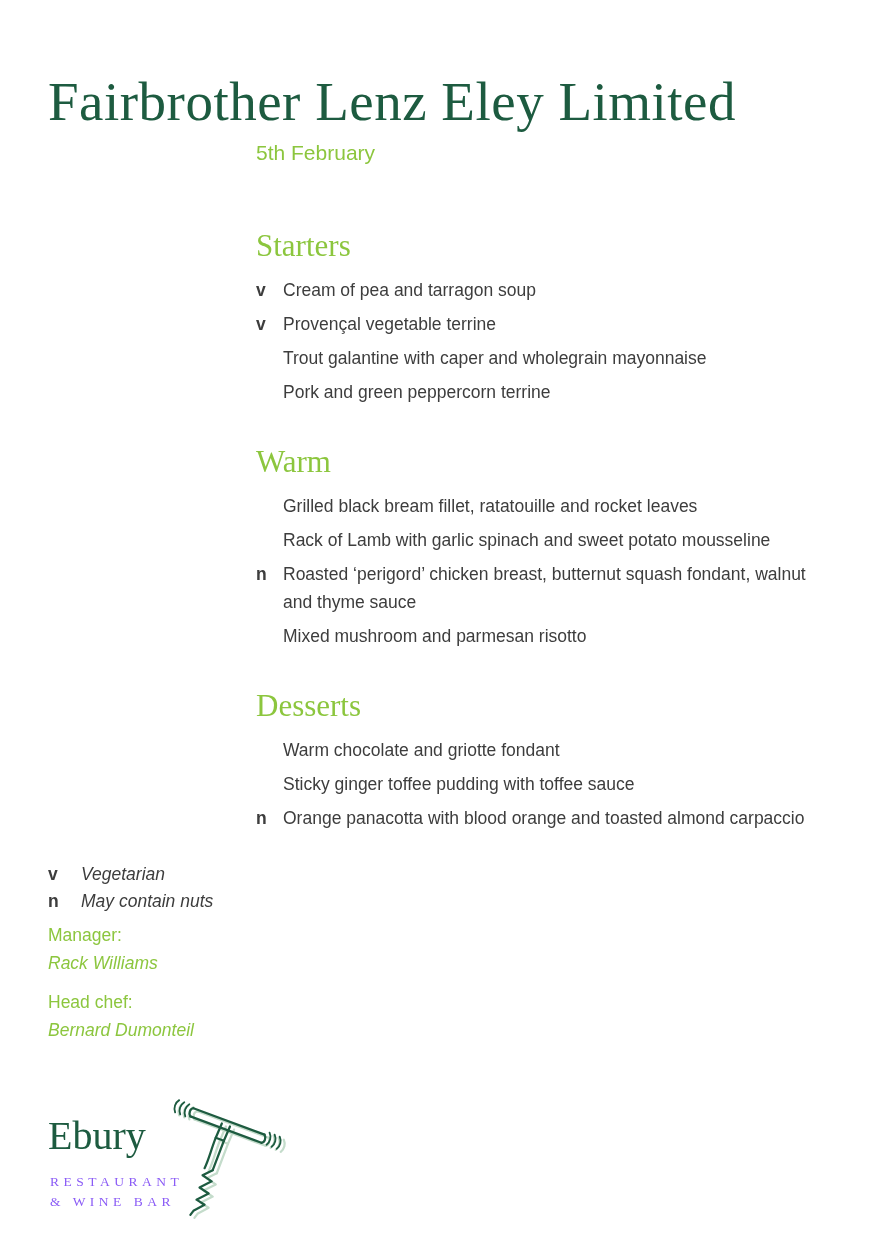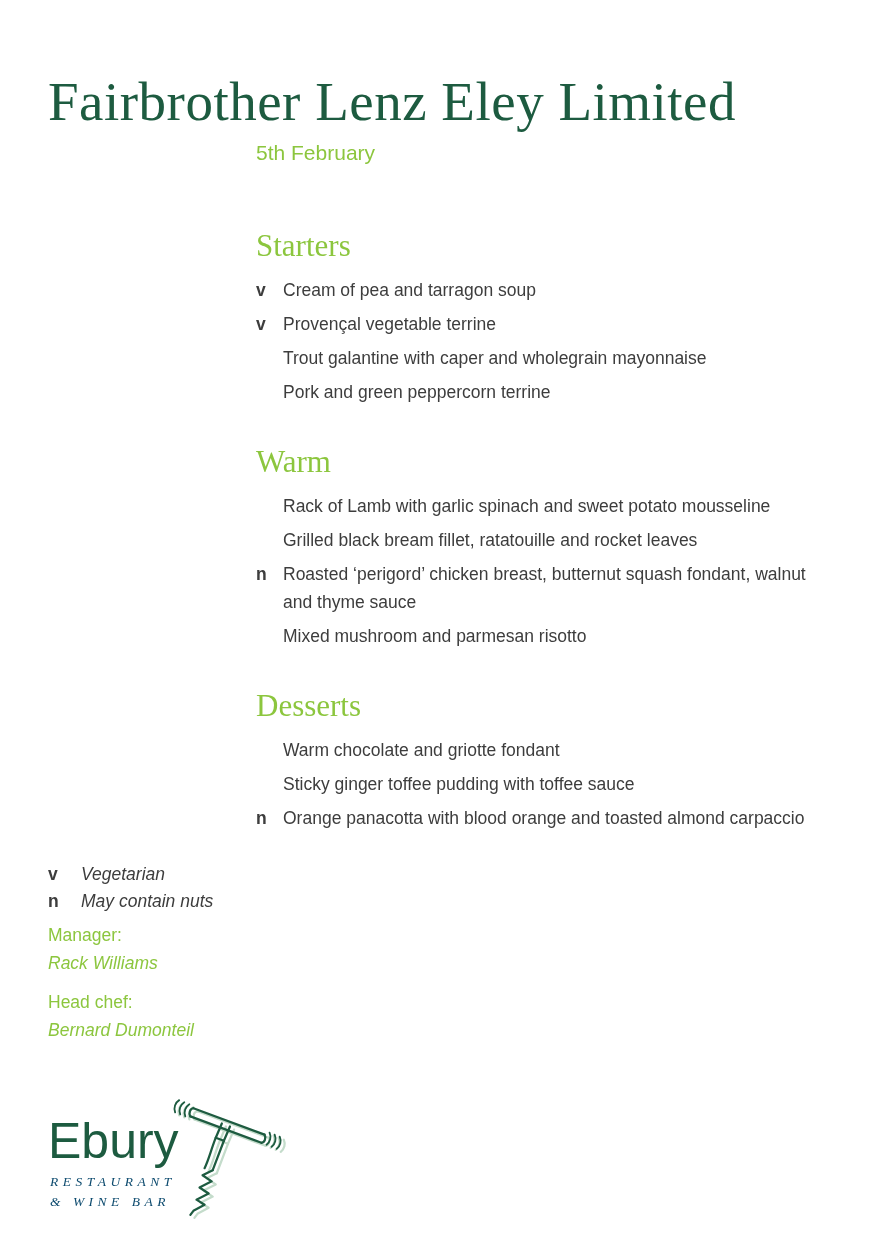--- a/index.html
+++ b/index.html
@@ -102,34 +102,33 @@
     position: absolute;
     left: 45px;
     top: 1092px;
     width: 245px;
     height: 135px;
   }
   .logo-name {
     position: absolute;
     left: 3px;
     top: 22px;
-    font-family: Liberation Sans, sans-serif;
-    font-size: 50px;
+    font-family: Liberation Serif, serif;
+    font-size: 40px;
     line-height: 1.1;
     color: #1d5b40;
   }
   .logo-sub1, .logo-sub2 {
     position: absolute;
     left: 5px;
     font-family: "Liberation Serif", serif;
     font-size: 13.5px;
     letter-spacing: 4.5px;
-    color: #0c4a6e;
+    color: #8b5cf6;
     white-space: nowrap;
-    font-style: italic;
   }
   .logo-sub1 { top: 82px; }
   .logo-sub2 { top: 102px; }
   .corkscrew {
     position: absolute;
     left: 126px;
     top: 0;
     width: 122px;
     height: 132px;
   }
@@ -159,25 +158,25 @@
     <div class="item">
       <span class="item-marker"></span>
       <span class="item-text">Pork and green peppercorn terrine</span>
     </div>
   </div>
 
   <div class="section">
     <h2 class="section-heading">Warm</h2>
     <div class="item">
       <span class="item-marker"></span>
+      <span class="item-text">Grilled black bream fillet, ratatouille and rocket leaves</span>
+    </div>
+    <div class="item">
+      <span class="item-marker"></span>
       <span class="item-text">Rack of Lamb with garlic spinach and sweet potato mousseline</span>
-    </div>
-    <div class="item">
-      <span class="item-marker"></span>
-      <span class="item-text">Grilled black bream fillet, ratatouille and rocket leaves</span>
     </div>
     <div class="item">
       <span class="item-marker">n</span>
       <span class="item-text">Roasted ‘perigord’ chicken breast, butternut squash fondant, walnut and thyme sauce</span>
     </div>
     <div class="item">
       <span class="item-marker"></span>
       <span class="item-text">Mixed mushroom and parmesan risotto</span>
     </div>
   </div>

